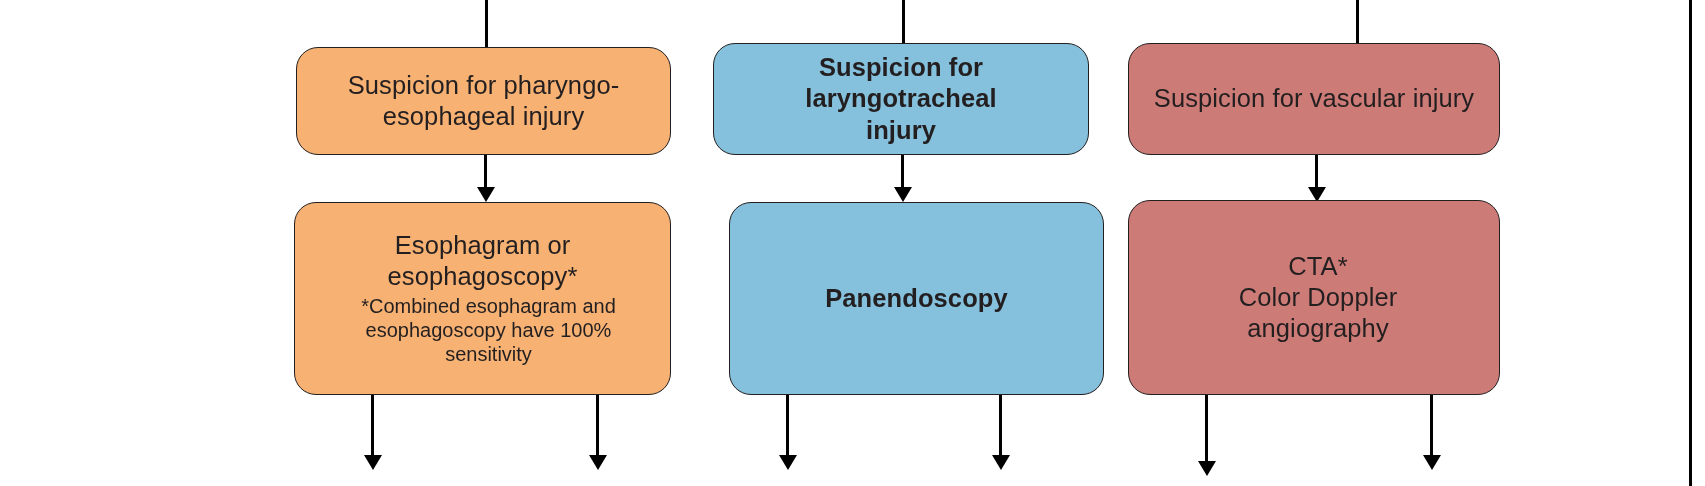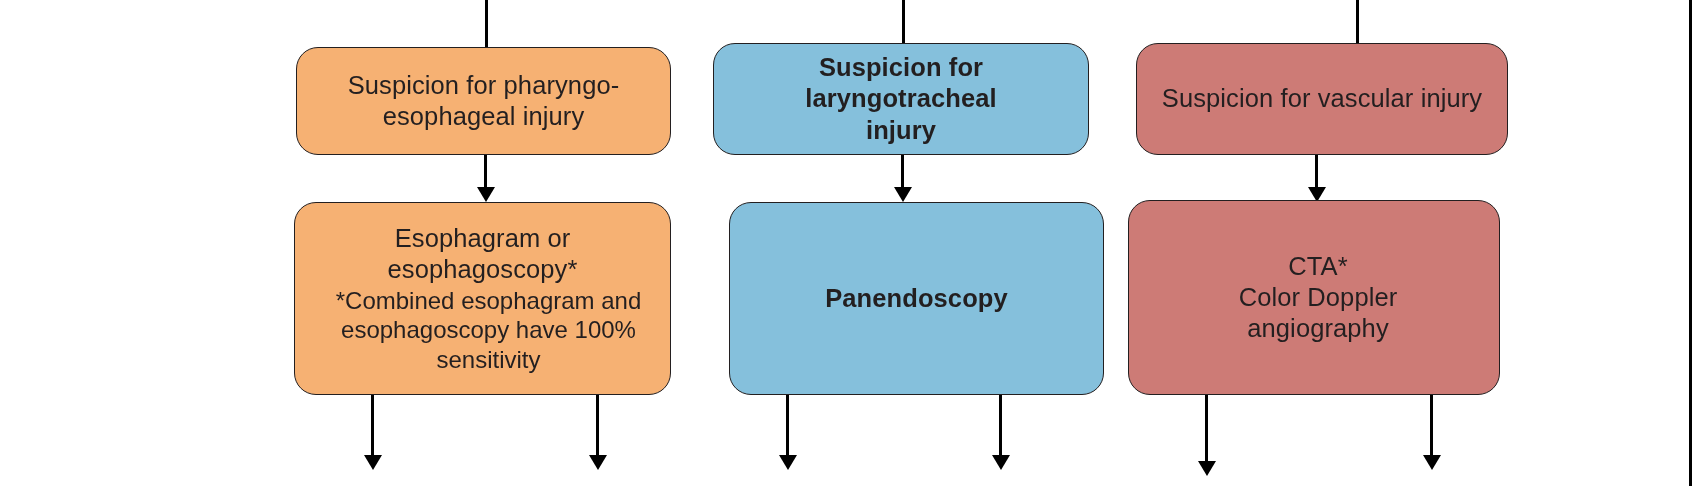--- a/index.html
+++ b/index.html
@@ -33,36 +33,36 @@
     color: #231f20;
     line-height: 1.22;
     padding: 4px 14px;
   }
   .node .main-text {
     font-size: 25.5px;
     letter-spacing: 0.1px;
     white-space: pre-line;
   }
   .node .note-text {
-    font-size: 24px;
+    font-size: 20px;
     letter-spacing: 0px;
     white-space: pre-line;
     margin-top: 1px;
     margin-left: 12px;
   }
 
   
   .fill-orange { background: #f6b173; }
   .fill-blue   { background: #85c0dc; font-weight: bold; }
   .fill-red    { background: #cd7b76; }
 
   
   #node-pharyngoesophageal-suspicion { left: 296px; top: 47px;  width: 375px; height: 108px; }
   #node-laryngotracheal-suspicion    { left: 713px; top: 43px;  width: 376px; height: 112px; }
-  #node-vascular-suspicion           { left: 1128px; top: 43px; width: 372px; height: 112px; margin-left: 8px; }
+  #node-vascular-suspicion           { left: 1128px; top: 43px; width: 372px; height: 112px; }
 
   
   #node-esophagram-esophagoscopy { left: 294px;  top: 202px; width: 377px; height: 193px; }
   #node-panendoscopy             { left: 713px;  top: 202px; width: 375px; height: 193px; margin-left: 16px; }
   #node-cta-doppler              { left: 1128px; top: 200px; width: 372px; height: 195px; padding-left: 22px; }
 
   
   .conn {
     position: absolute;
     background: #000000;

